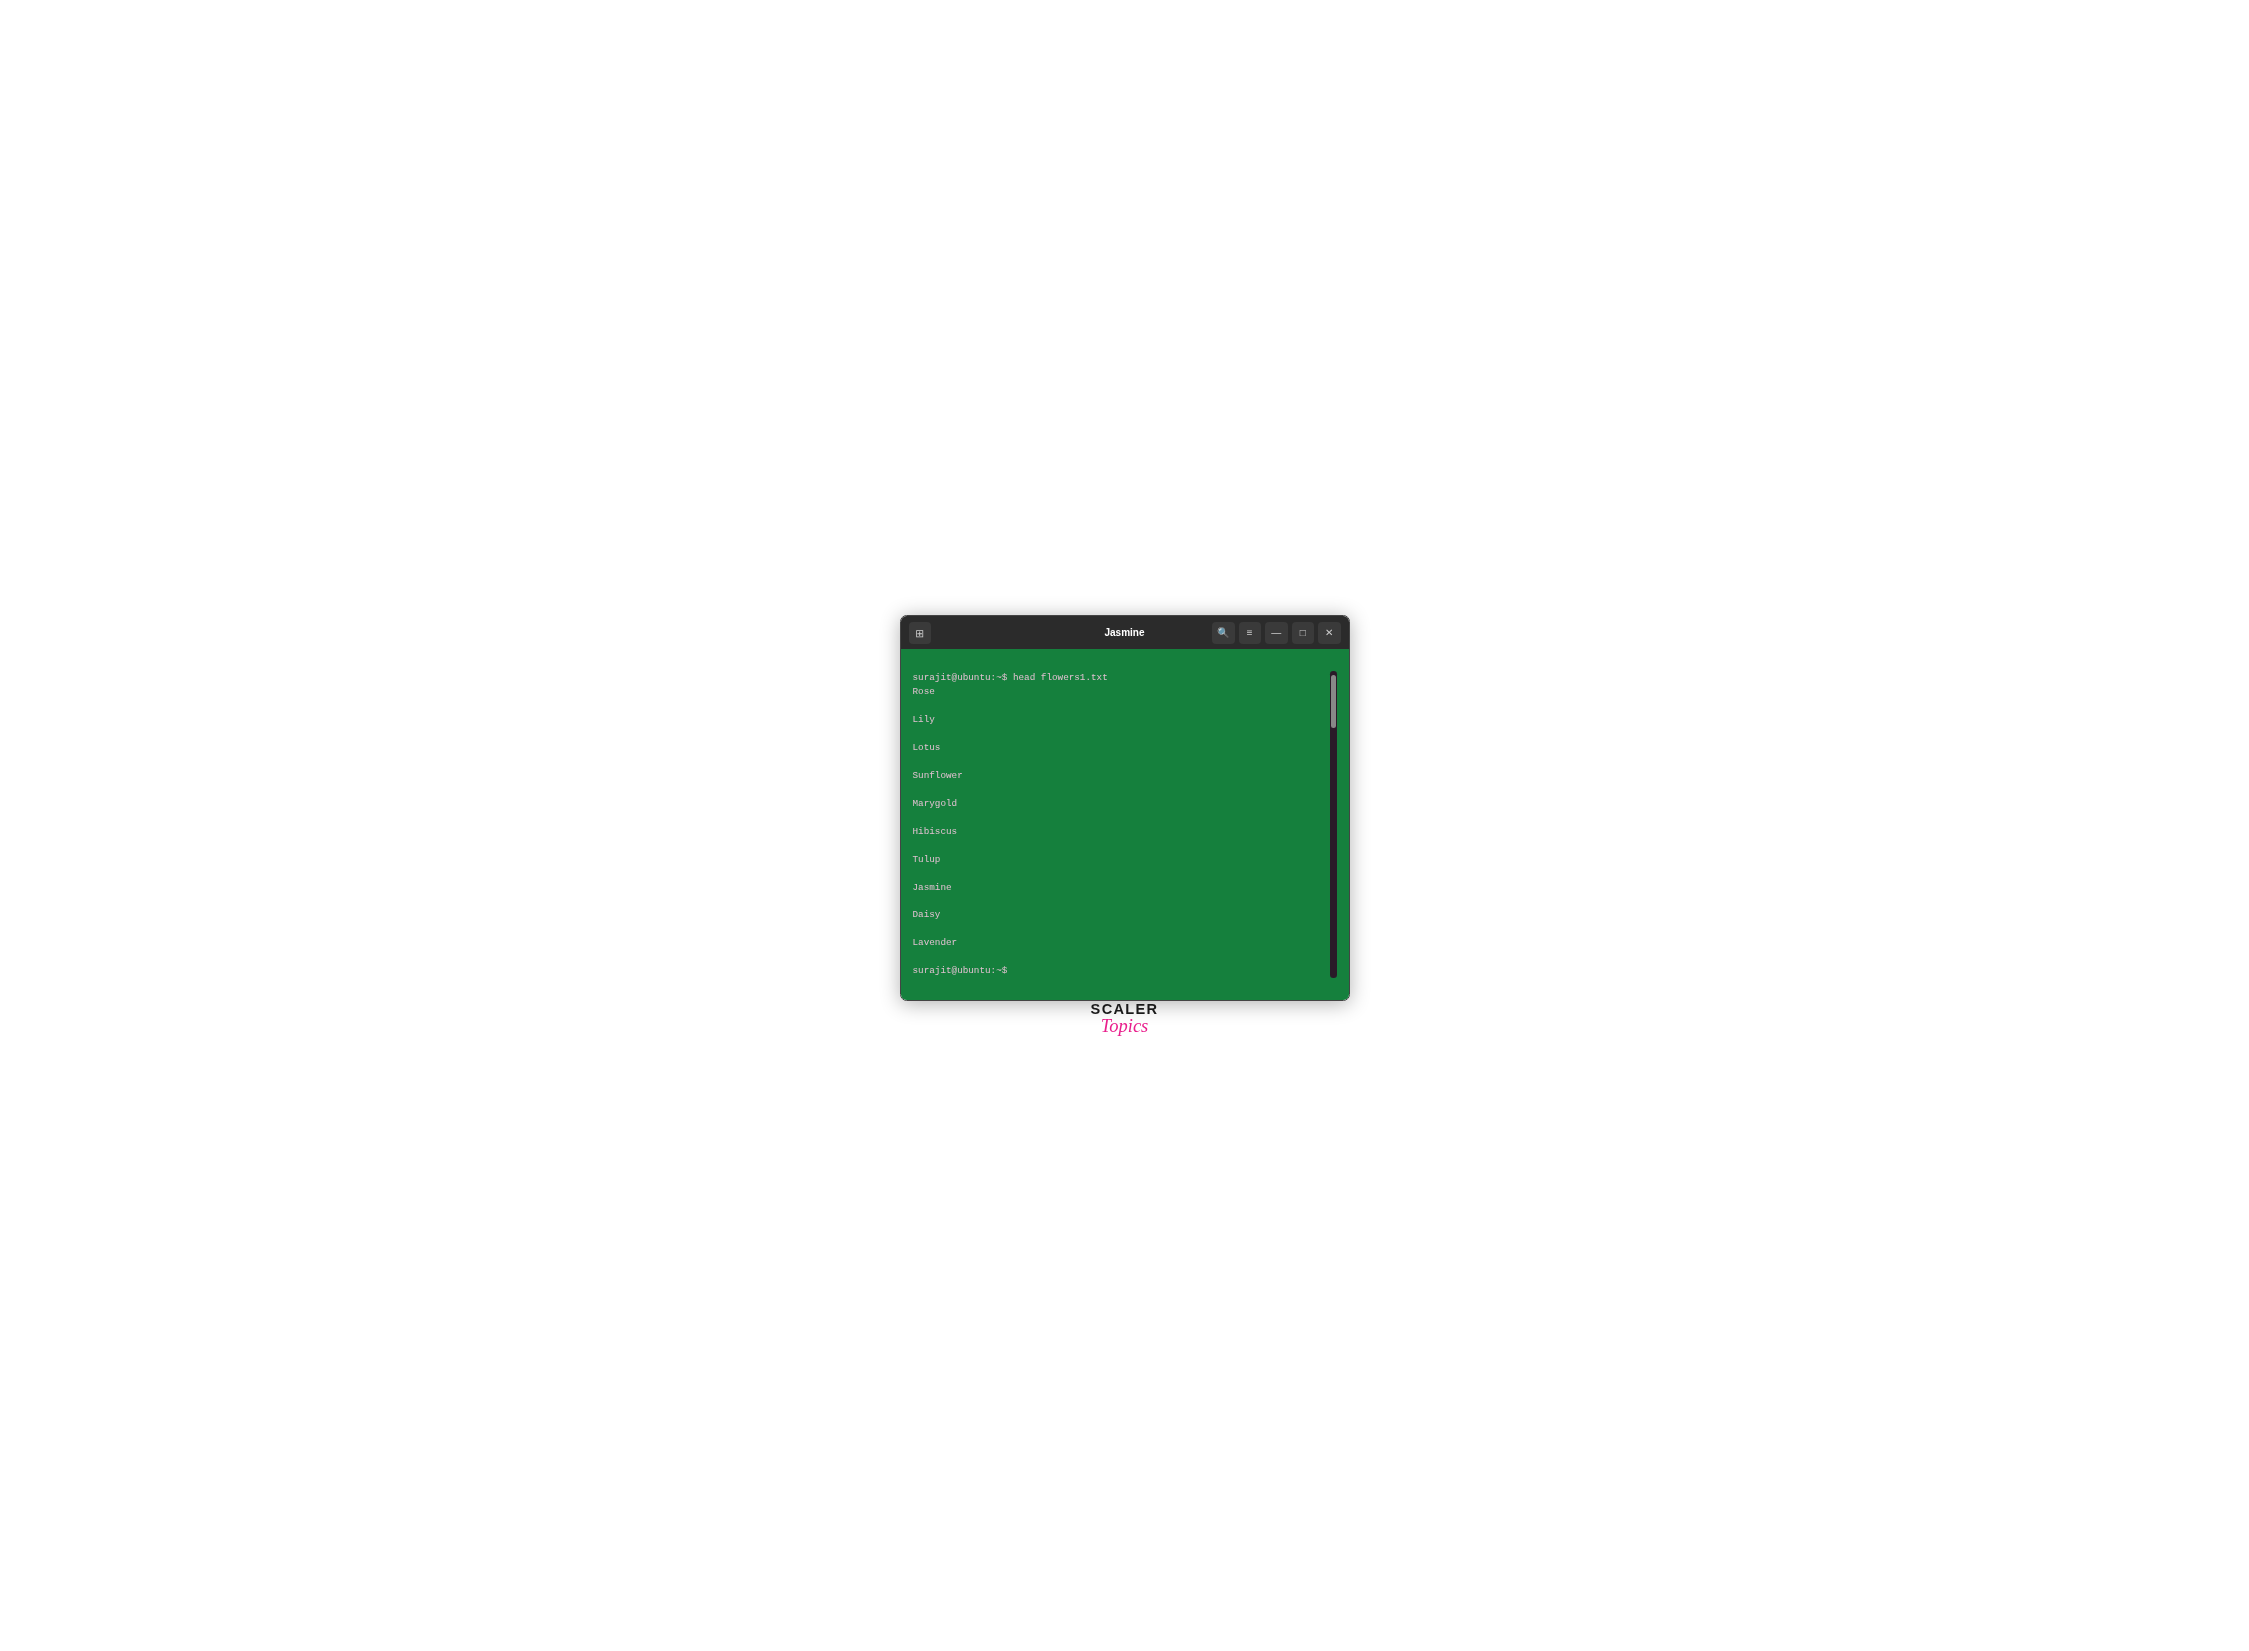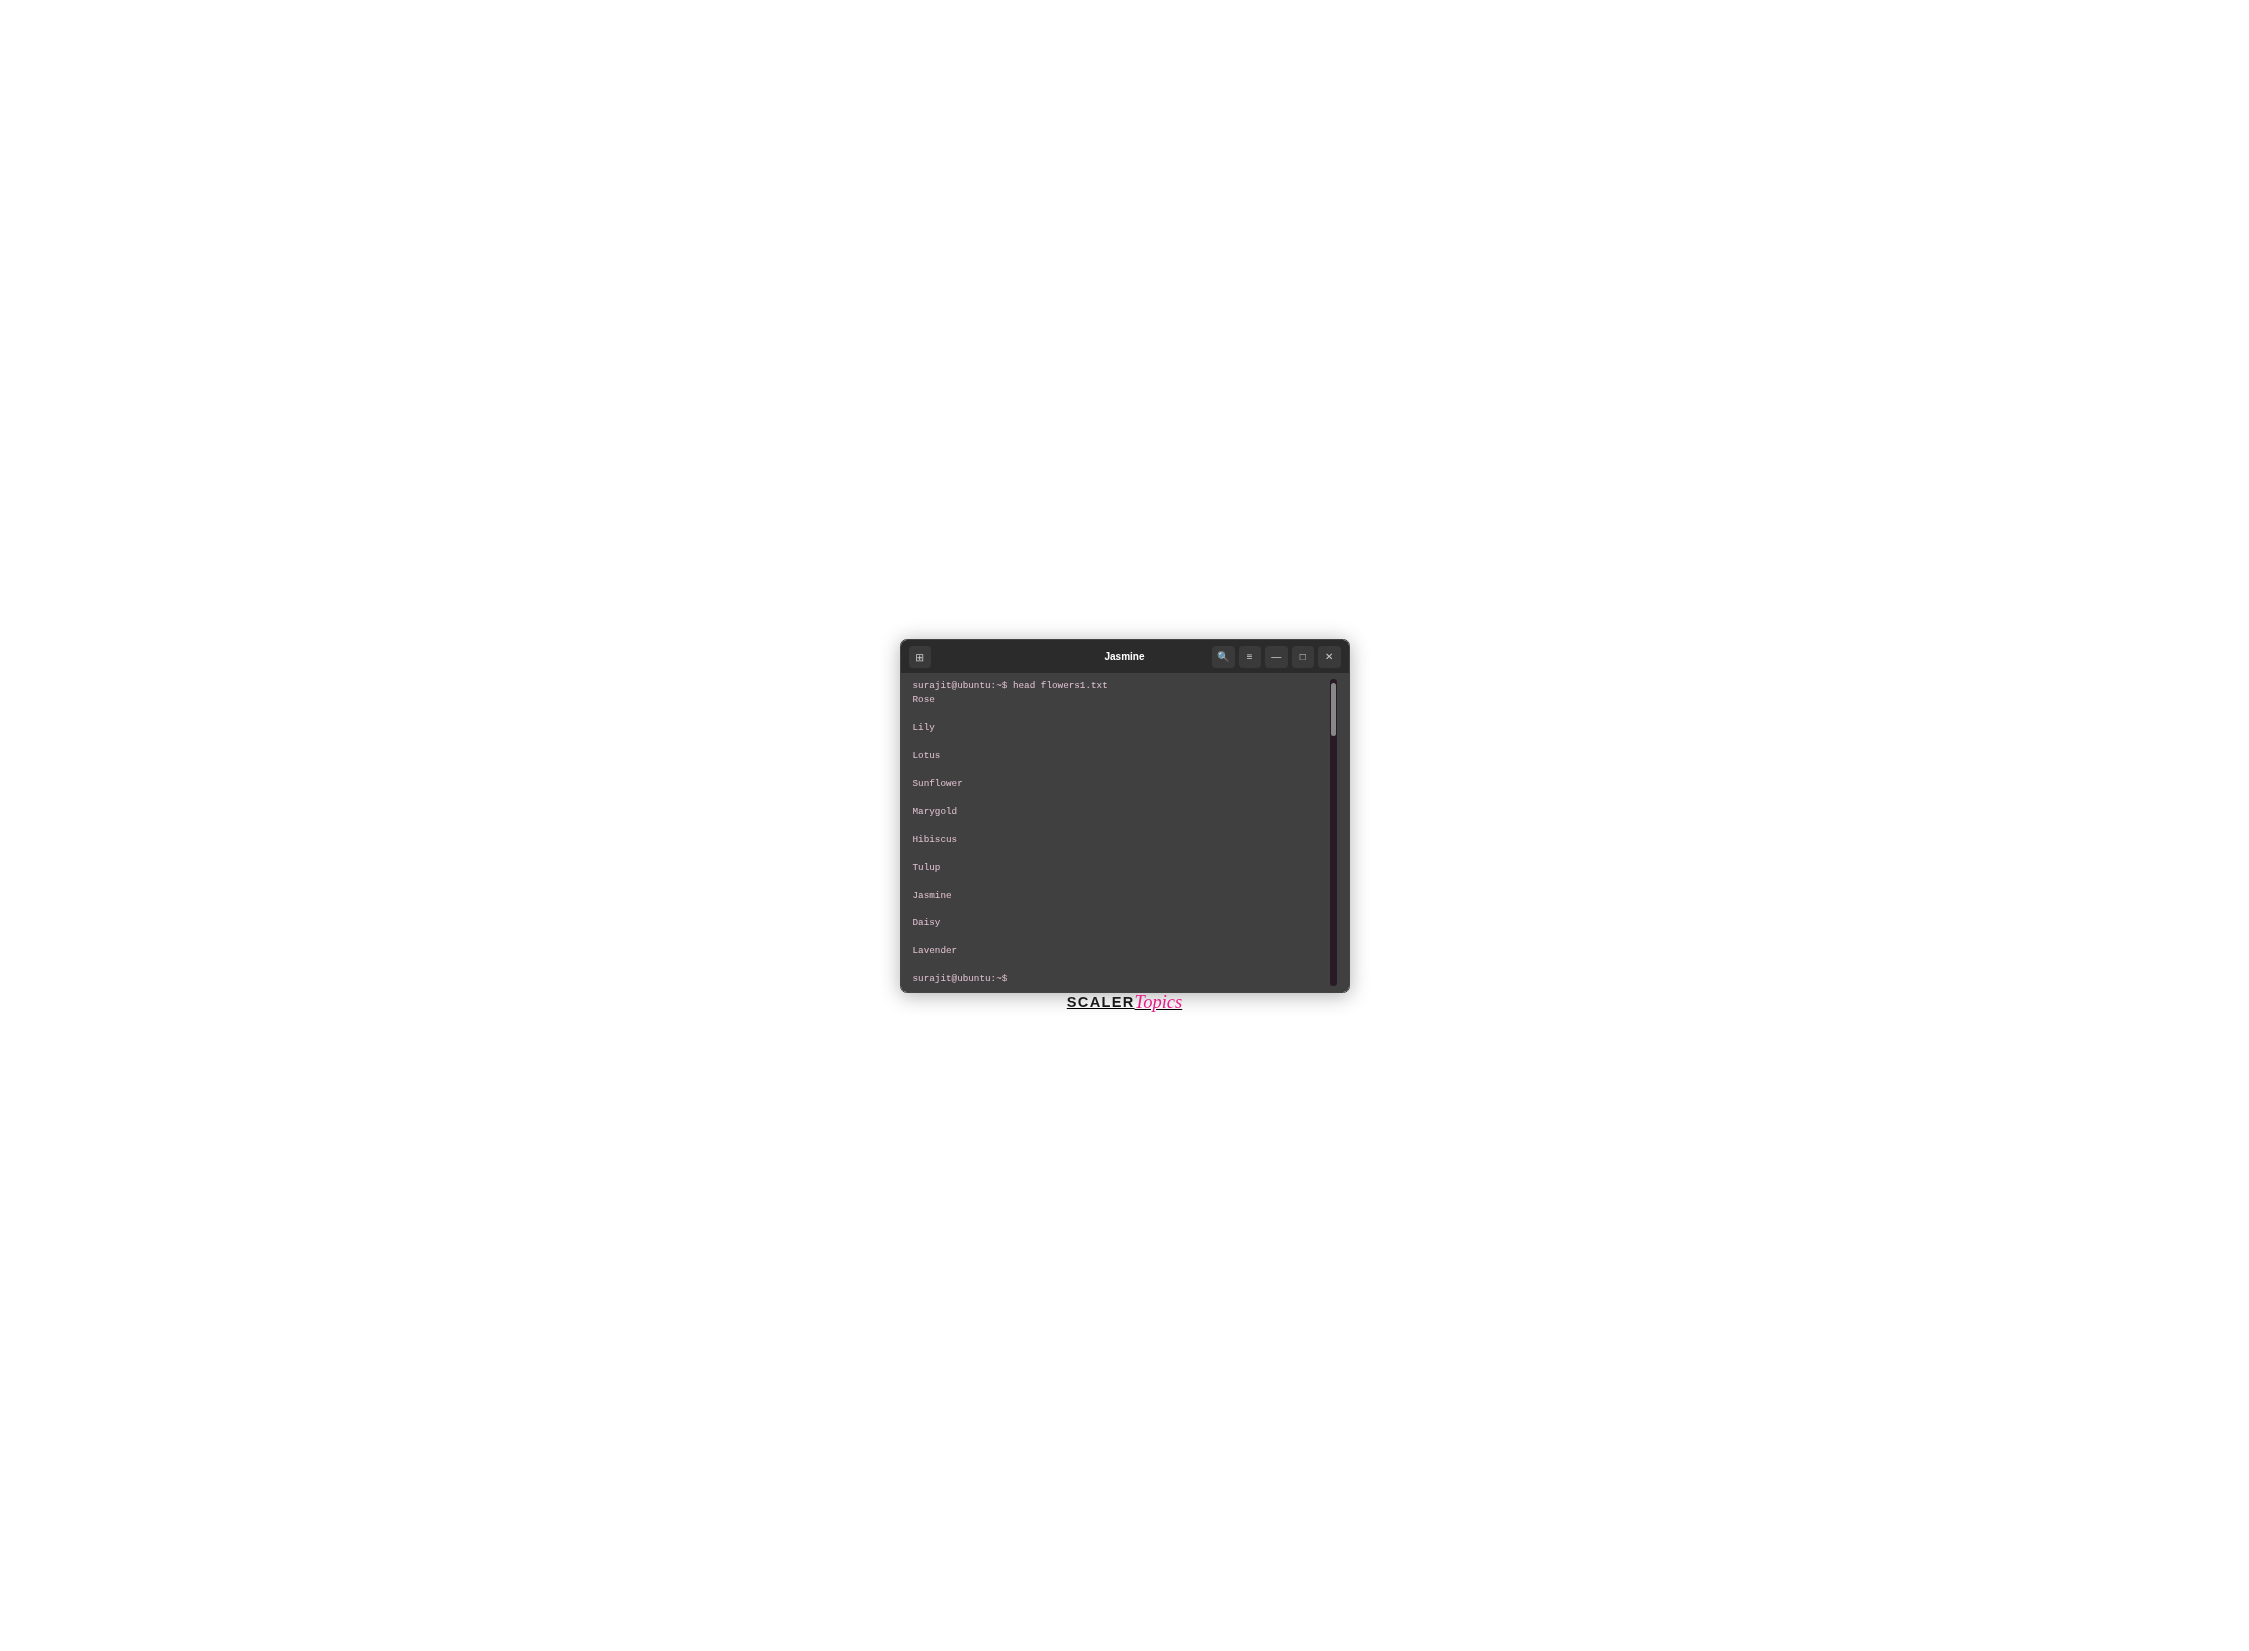--- a/index.html
+++ b/index.html
@@ -78,22 +78,22 @@
       justify-content: center;
       color: #ccc;
       font-size: 10px;
     }
 
     .tb-btn.close {
       background: #3a3a3a;
     }
 
     .terminal-body {
-      background: #404040;
-      padding: 6px 12px;
+      background: #15803d;
+      padding: 22px 12px;
       min-height: 278px;
       position: relative;
       display: flex;
     }
 
     .terminal-content {
       flex: 1;
       font-family: 'Courier New', Courier, monospace;
       font-size: 9.3px;
       color: #e0c0d0;
@@ -121,23 +121,22 @@
       height: 53px;
       background: #888;
       border-radius: 2.6px;
       position: absolute;
       top: 4px;
       left: 0.7px;
     }
 
     .logo-section {
       display: flex;
-      flex-direction: row;
-      align-items: center;
-      text-decoration: underline;
+      flex-direction: column;
+      align-items: center;
     }
 
     .logo-scaler {
       font-family: sans-serif;
       font-weight: 900;
       font-size: 14.6px;
       letter-spacing: 1.3px;
       color: #1a1a1a;
     }
 

